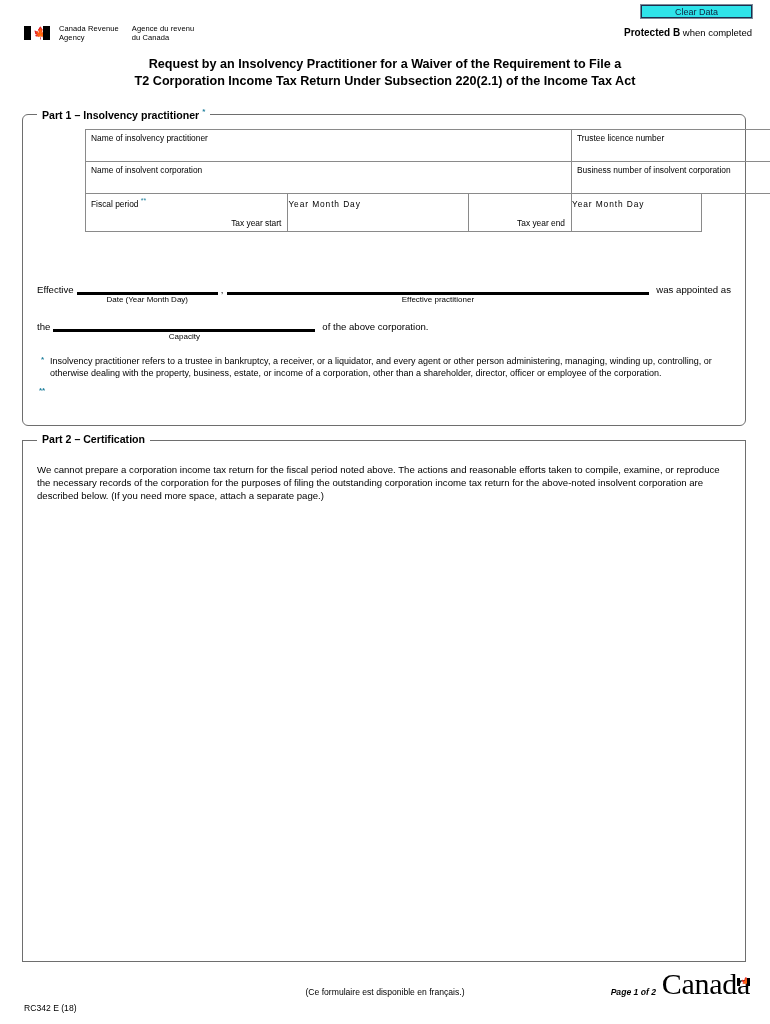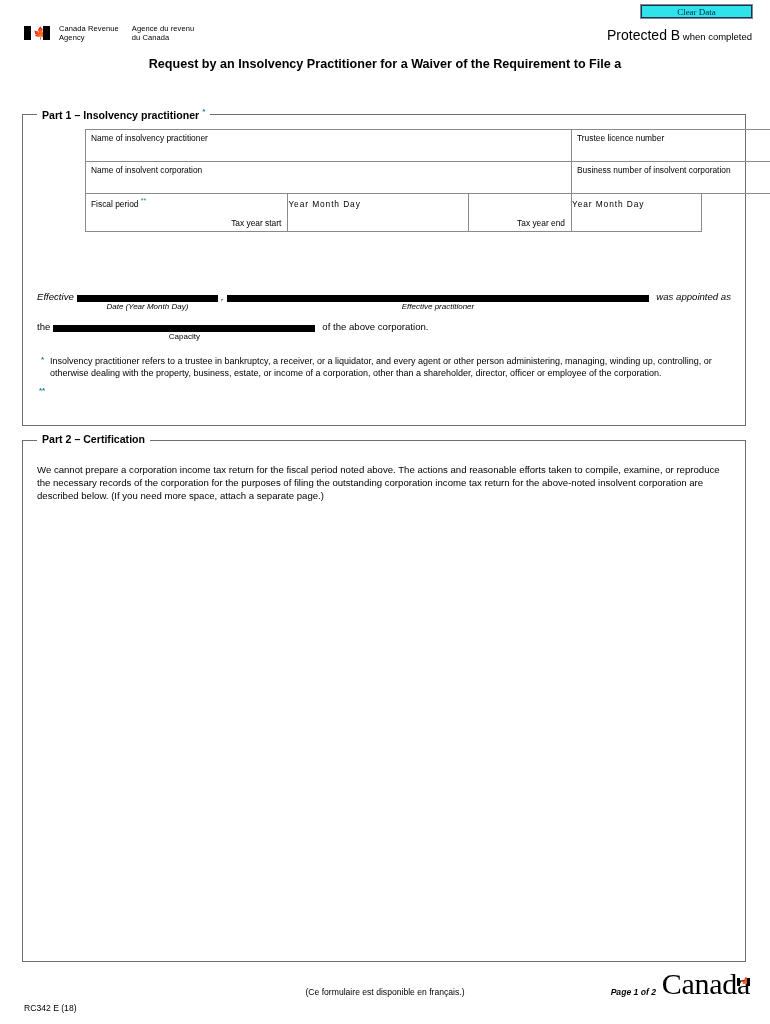--- a/index.html
+++ b/index.html
@@ -26,21 +26,21 @@
   #clear-data-btn {
     display: block;
     width: 111px;
     height: 13px;
     line-height: 12px;
     background: #2ee3ea;
     border: 1px solid #1b2f4e;
     outline: 1px solid #7d8a99;
     color: #0d2340;
     font-size: 9px;
-    font-family: Liberation Serif, serif;
+    font-family: Liberation Sans, sans-serif;
     text-align: center;
     padding: 0;
     cursor: pointer;
   }
 
   #cra-logo {
     position: absolute;
     left: 24px;
     top: 25px;
     display: flex;
@@ -79,21 +79,21 @@
   }
   .logo-text.fr { margin-left: 4px; }
 
   #protected-b {
     position: absolute;
     right: 18px;
     top: 27px;
     font-size: 9.5px;
     white-space: nowrap;
   }
-  #protected-b .strong { font-weight: normal; font-size: 14px; }
+  #protected-b .strong { font-weight: bold; font-size: 10px; }
 
   
   #form-title {
     position: absolute;
     top: 56px;
     left: 0;
     width: 770px;
     text-align: center;
     font-size: 12.6px;
     font-weight: bold;
@@ -112,21 +112,21 @@
     top: -8px;
     left: 14px;
     background: #ffffff;
     padding: 0 5px;
     font-size: 10.6px;
     font-weight: bold;
     white-space: nowrap;
   }
   .legend .ast { color: #1f7f9c; font-size: 8px; vertical-align: super; font-weight: bold; }
 
-  #part1 { top: 114px; height: 312px; }
+  #part1 { top: 114px; height: 312px; border-radius: 6px; }
   #part2 { top: 440px; height: 522px; }
 
   
   .grid {
     position: absolute;
     left: 14px;
     top: 14px;
     width: 694px;
     border-collapse: collapse;
     margin-left: 48px;
@@ -155,30 +155,30 @@
     font-size: 8.4px; letter-spacing: 0.9px;
   }
 
   
   .narrative {
     position: absolute;
     left: 14px;
     right: 14px;
     font-size: 9.6px;
   }
-  #narr1 { top: 175px; font-style: italic; }
+  #narr1 { top: 168px; }
   #narr2 { top: 205px; }
 
   .nline {
     display: flex;
     align-items: flex-end;
     white-space: nowrap;
   }
   .fill {
-    border-bottom: 7px solid #000000;
+    border-bottom: 3px solid #000000;
     height: 12px;
     margin: 0 3px;
     position: relative;
   }
   .fill.date { width: 152px; }
   .fill.practitioner { width: 455px; }
   .fill.capacity { width: 262px; }
   .sublabel {
     position: absolute;
     left: 0; right: 0; top: 12px;
@@ -290,20 +290,21 @@
   <span class="logo-text fr">Agence du revenu
 du Canada</span>
 </div>
 
 <div id="protected-b">
   <span class="strong">Protected B</span><span> when completed</span>
 </div>
 
 <div id="form-title">
   <div>Request by an Insolvency Practitioner for a Waiver of the Requirement to File a</div>
+  <div>T2 Corporation Income Tax Return Under Subsection 220(2.1) of the Income Tax Act</div>
 </div>
 
 <div class="part" id="part1">
   <div class="legend"><span>Part 1 – Insolvency practitioner </span><span class="ast">*</span></div>
 
   <table class="grid">
     <tbody>
         <tr>
       <td colspan="3" style="width:486px">
         <span class="cell-label">Name of insolvency practitioner</span>

